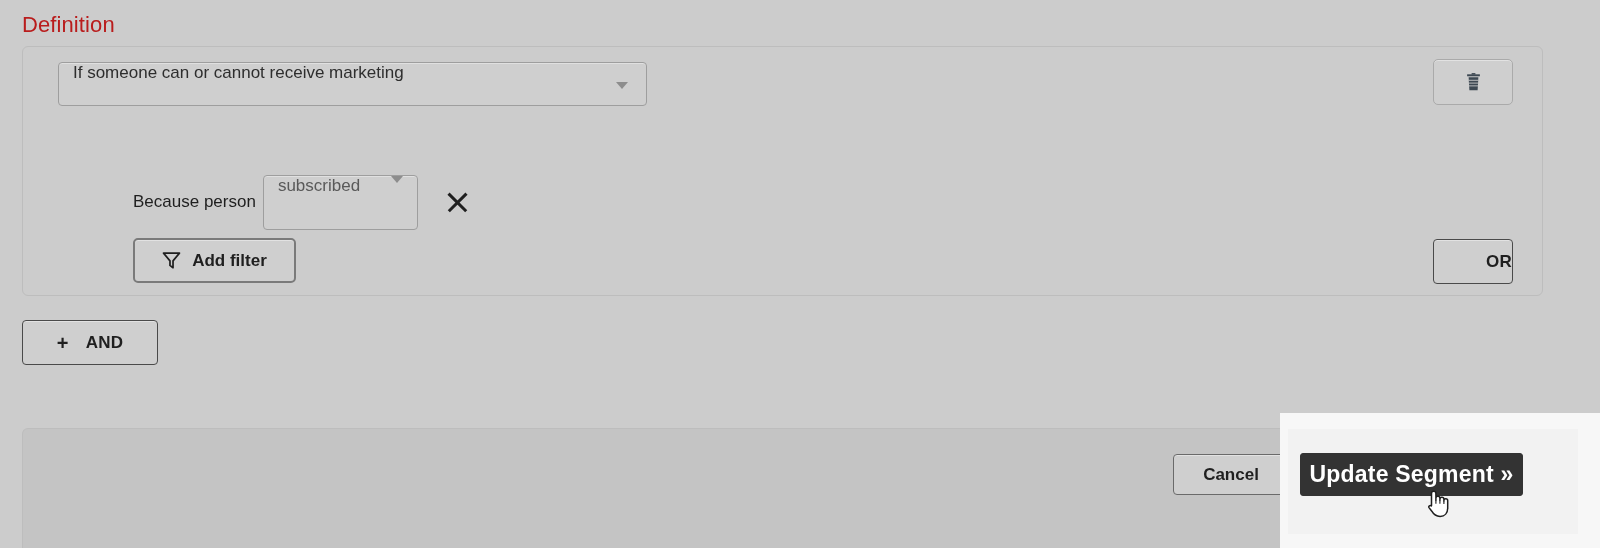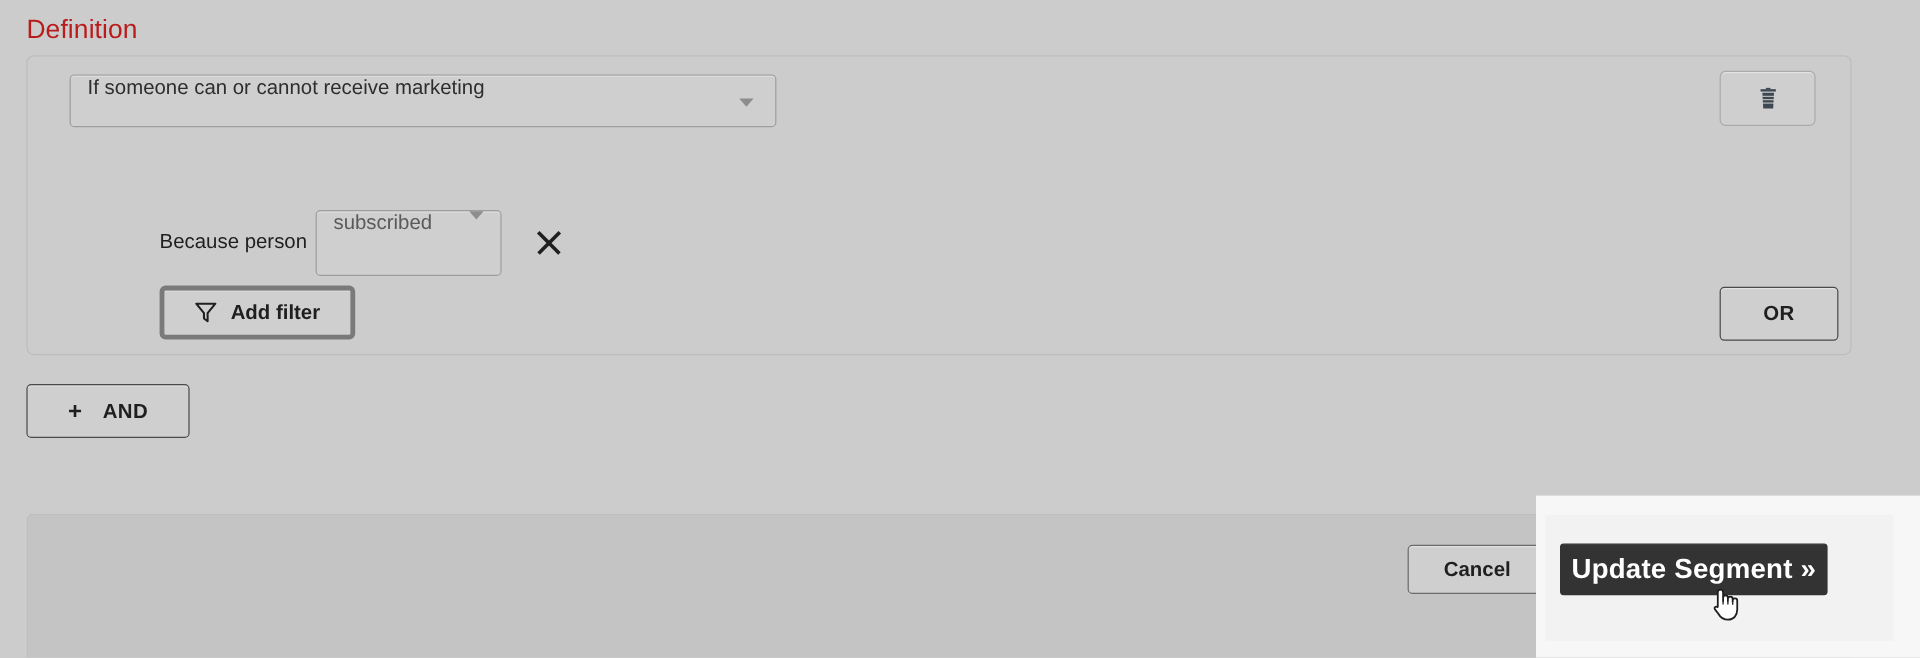--- a/index.html
+++ b/index.html
@@ -167,21 +167,21 @@
     height: 2.6px;
     background: #1f1f1f;
   }
   .close-x::before { transform: rotate(45deg); }
   .close-x::after  { transform: rotate(-45deg); }
 
   
   .btn {
     box-sizing: border-box;
     background: #cfcfcf;
-    border: 4px solid #b91c1c;
+    border: 2px solid #b91c1c;
     border-radius: 4px;
     font-size: 17px;
     font-weight: 700;
     color: #1f1f1f;
     cursor: pointer;
     display: flex;
     align-items: center;
     justify-content: center;
     font-family: "Liberation Sans", sans-serif;
     box-shadow: inset 0 1px 0 rgba(255,255,255,0.4);
@@ -212,27 +212,28 @@
     border: 1px solid #aaaaaa;
     border-radius: 5px;
     background: #cfcfcf;
   }
   .trash-icon { width: 15px; height: 18px; }
 
   #or-btn {
     position: absolute;
     left: 1410px;
     top: 192px;
-    width: 99px;
+    width: 80px;
     height: 45px;
     border: 1px solid #4a4a4a;
     border-radius: 4px;
     font-size: 17px;
     font-weight: 700;
     letter-spacing: 0.3px;
+    justify-content: flex-end;
   }
 
   
   #and-btn {
     position: absolute;
     left: 22px;
     top: 320px;
     width: 136px;
     height: 45px;
     border: 1px solid #4a4a4a;

